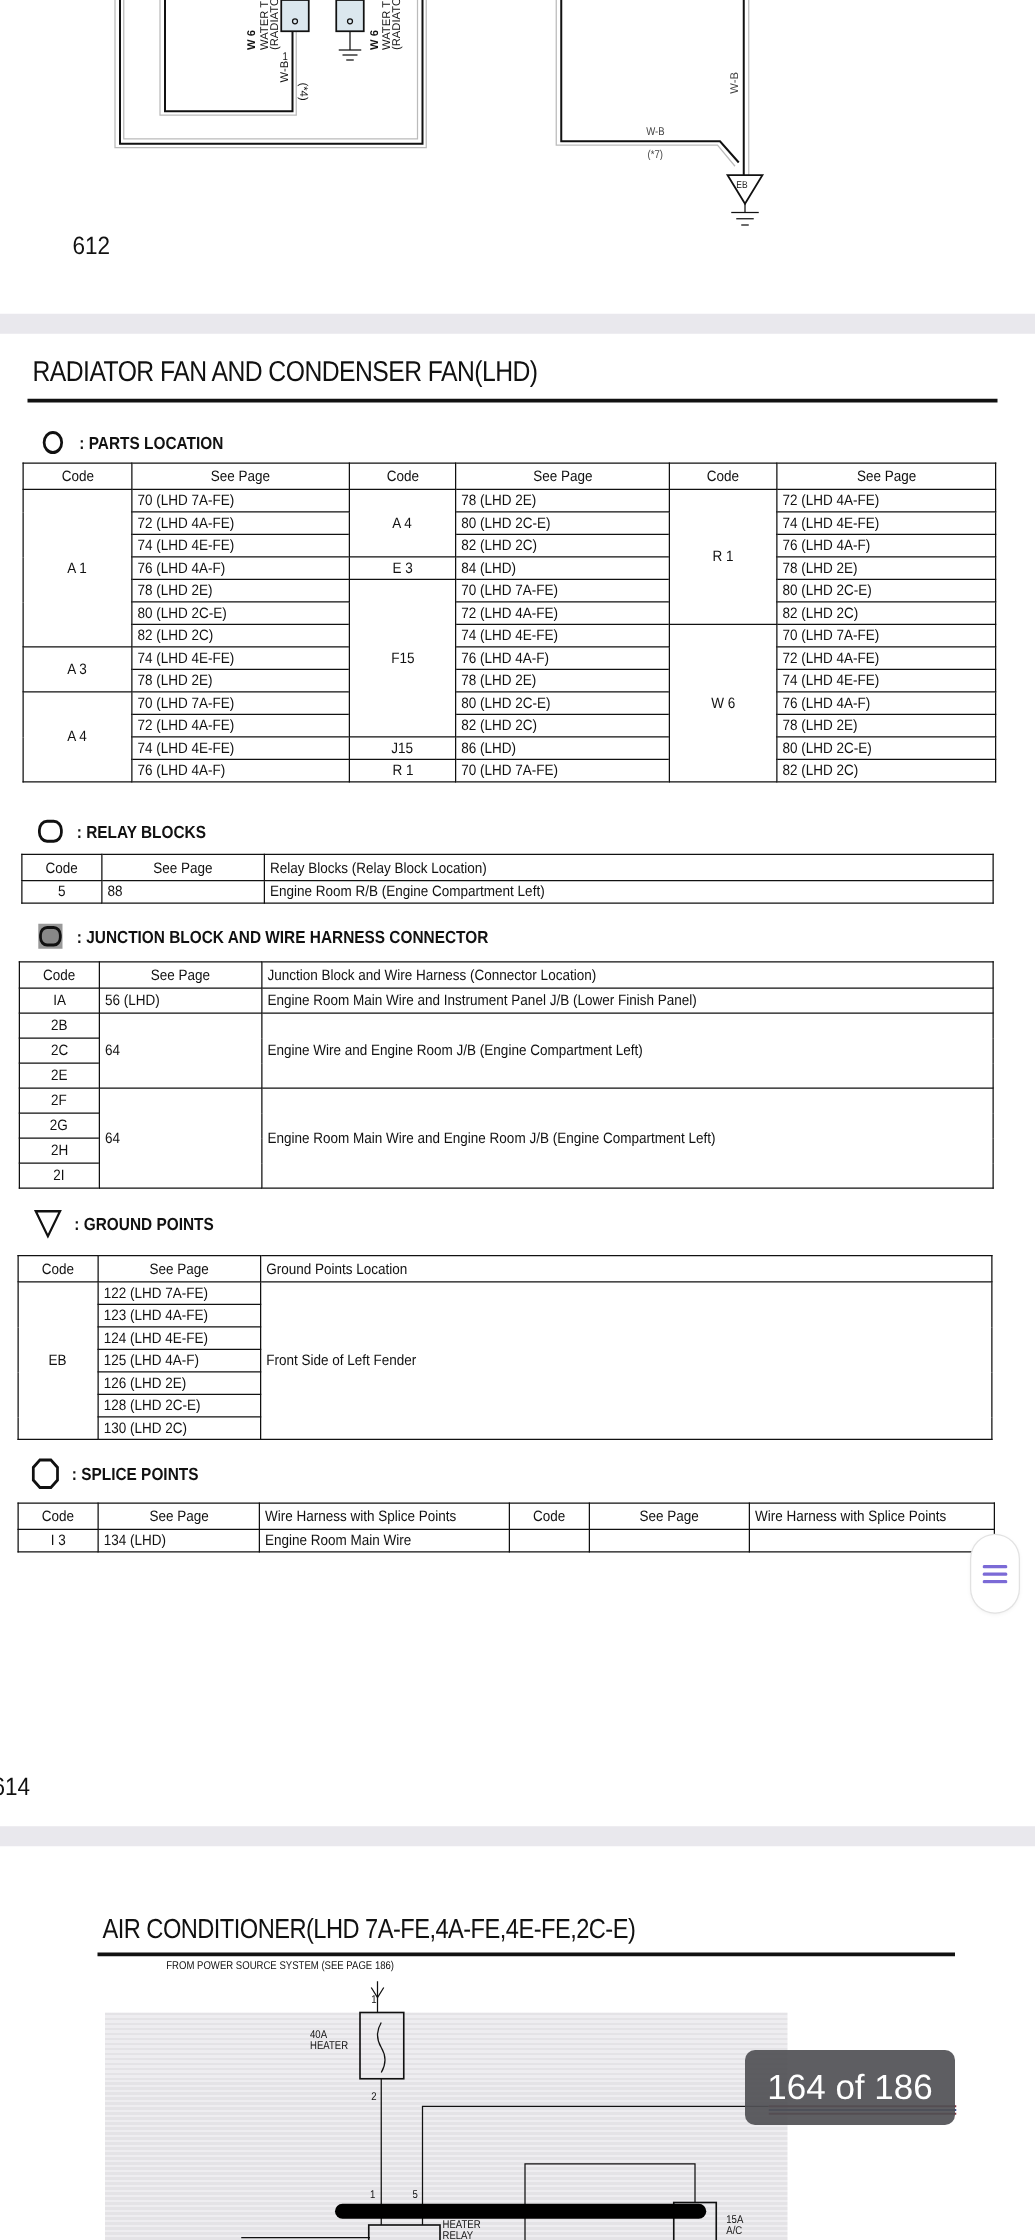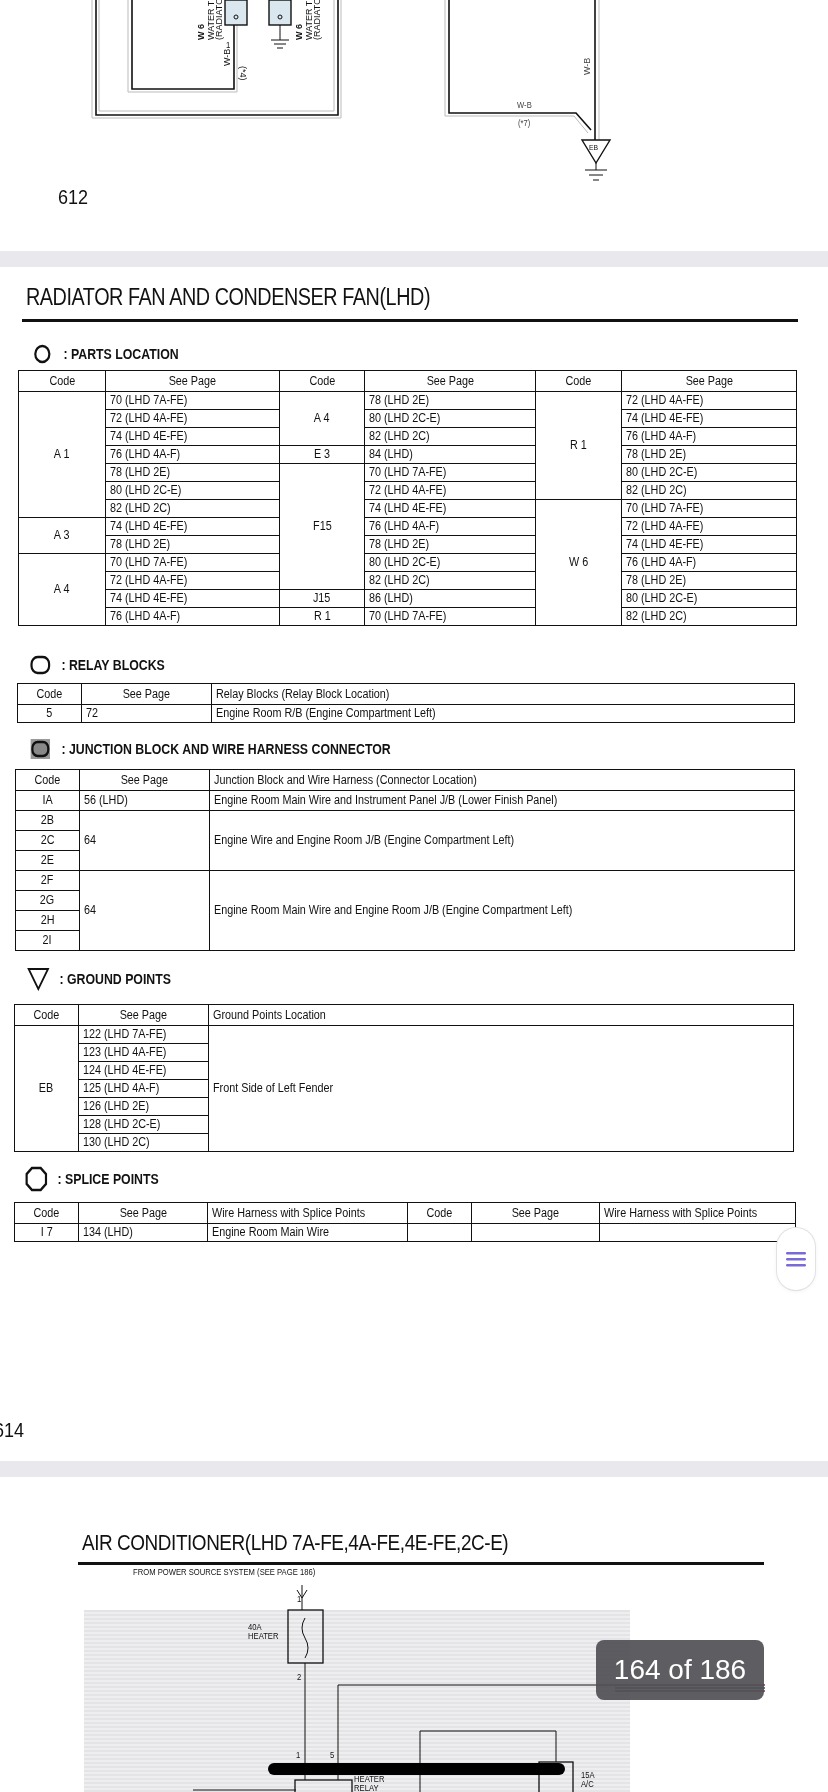--- a/index.html
+++ b/index.html
@@ -200,21 +200,21 @@
         <col>
       </colgroup>
     <tbody>
         <tr class="hdr" style="height:20px">
       <td class="c"><span class="tc">Code</span></td>
       <td class="c"><span class="tc">See Page</span></td>
       <td><span class="tx">Relay Blocks (Relay Block Location)</span></td>
     </tr>
     <tr>
       <td class="c"><span class="tc">5</span></td>
-      <td><span class="tx">72</span></td>
+      <td><span class="tx">88</span></td>
       <td><span class="tx">Engine Room R/B (Engine Compartment Left)</span></td>
     </tr>
   </tbody>
     </table>
 
   <div class="sec-head" style="left:28px;top:738px">
     <span class="ic">
         <svg width="24" height="22">
           <rect x="1" y="1" width="22" height="20" fill="#999"></rect>
           <rect x="3" y="4" width="18" height="14" rx="6" fill="#888" stroke="#111" stroke-width="2.5"></rect>
@@ -333,21 +333,21 @@
     <tbody>
         <tr class="hdr">
       <td class="c"><span class="tc">Code</span></td>
       <td class="c"><span class="tc">See Page</span></td>
       <td><span class="tx">Wire Harness with Splice Points</span></td>
       <td class="c"><span class="tc">Code</span></td>
       <td class="c"><span class="tc">See Page</span></td>
       <td><span class="tx">Wire Harness with Splice Points</span></td>
     </tr>
     <tr>
-      <td class="c"><span class="tc">I 7</span></td>
+      <td class="c"><span class="tc">I 3</span></td>
       <td><span class="tx">134 (LHD)</span></td>
       <td><span class="tx">Engine Room Main Wire</span></td>
       <td><span class="tx"></span></td>
       <td><span class="tx"></span></td>
       <td><span class="tx"></span></td>
     </tr>
   </tbody>
     </table>
 
   <div class="pagenum" style="left:-6px;top:1419px">614</div>

